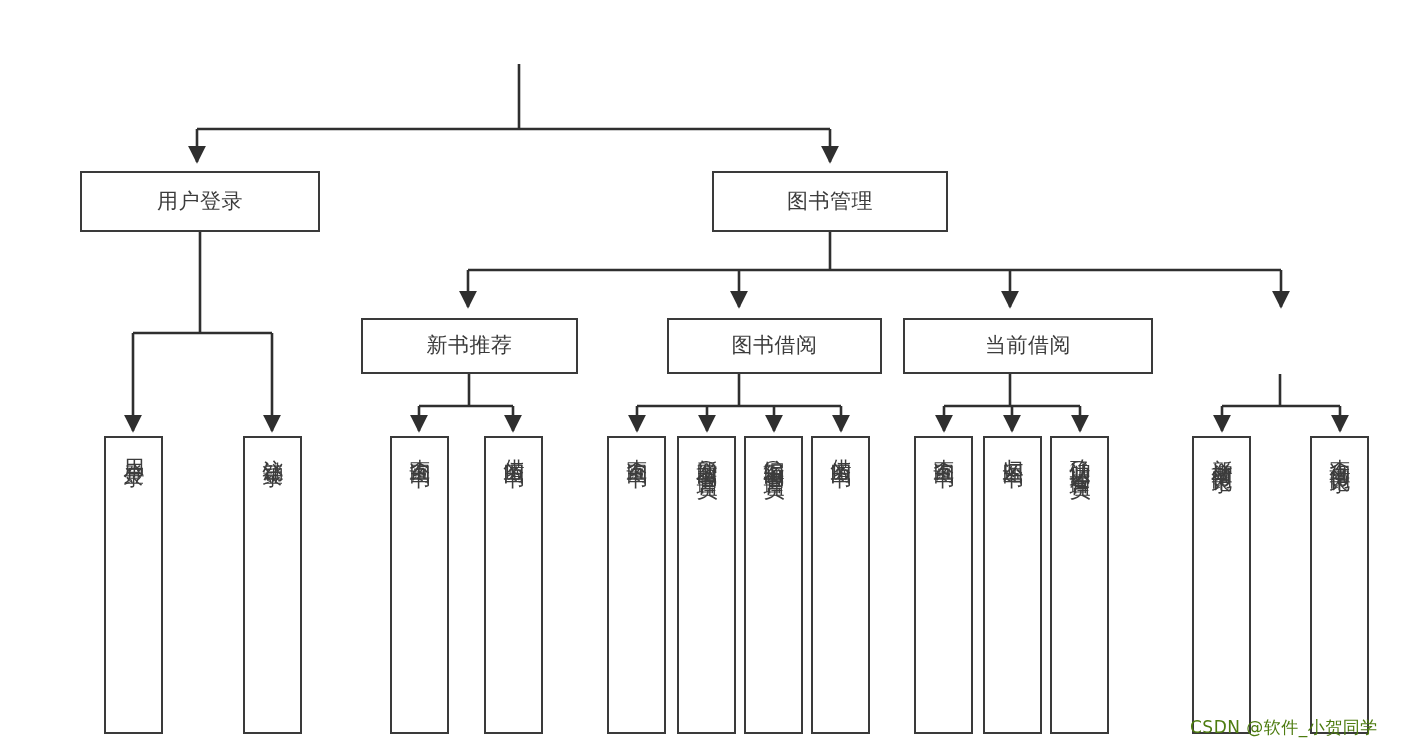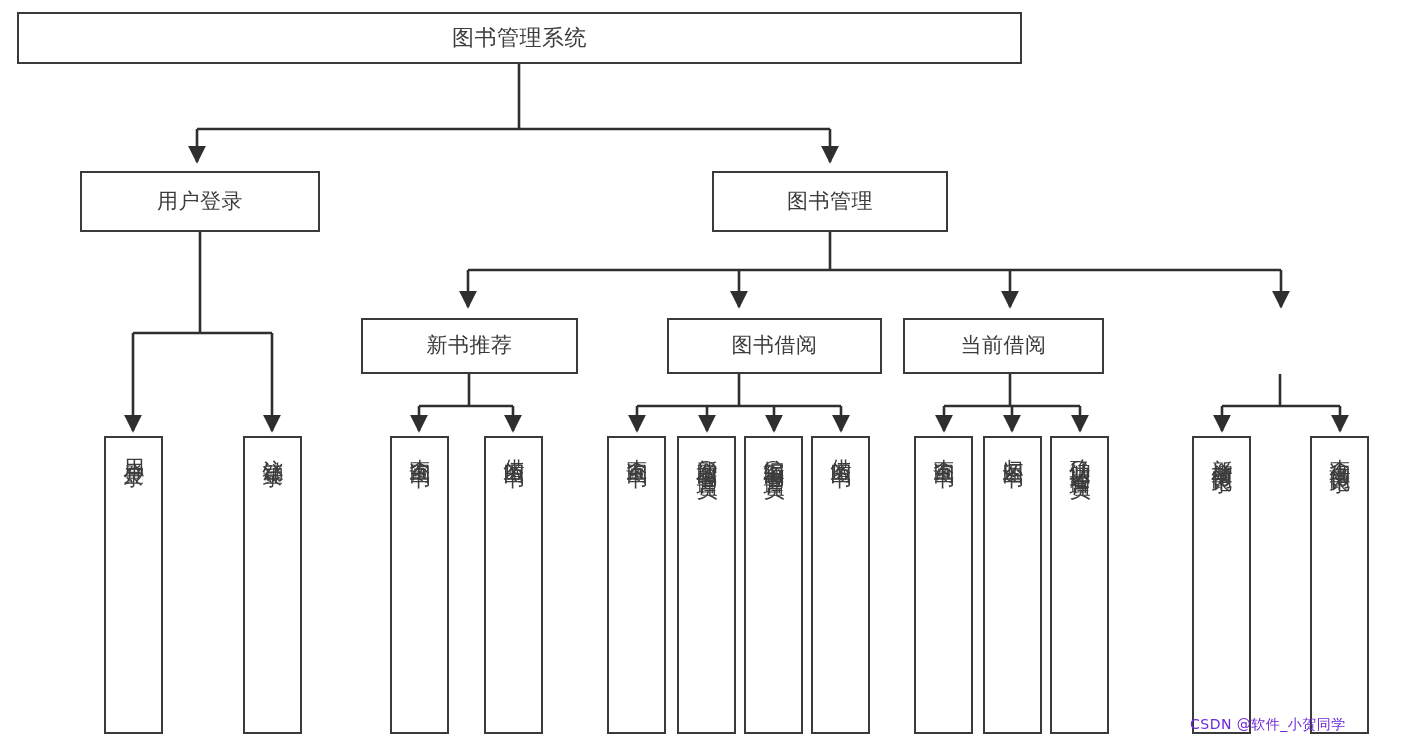--- a/index.html
+++ b/index.html
@@ -57,22 +57,22 @@
   .node.v .lbl {
     writing-mode: vertical-rl;
     text-orientation: upright;
     font-size: 21px;
     line-height: 1.0;
     letter-spacing: 3px;
     white-space: nowrap;
   }
   .watermark {
     position: absolute;
-    font-size: 14px;
-    color: #6d28d9;
+    font-size: 17px;
+    color: #4d7c0f;
     white-space: nowrap;
     letter-spacing: 0.5px;
   }
 </style>
 </head>
 <body>
 
 <div id="canvas">
 
   <svg class="wires" viewBox="0 0 1405 747" xmlns="http://www.w3.org/2000/svg">
@@ -120,38 +120,35 @@
       <path d="M 1012 406 L 1012 431" marker-end="url(#arrow)"></path>
       <path d="M 1080 406 L 1080 431" marker-end="url(#arrow)"></path>
 
       <path d="M 1280 374 L 1280 406"></path>
       <path d="M 1222 406 L 1340 406"></path>
       <path d="M 1222 406 L 1222 431" marker-end="url(#arrow)"></path>
       <path d="M 1340 406 L 1340 431" marker-end="url(#arrow)"></path>
     </g>
   </svg>
 
-  <div class="node h root" style="left:17px; top:12px; width:1005px; height:52px;">
-    <span class="lbl">图书管理系统</span>
-  </div>
 
   <div class="node h" style="left:80px; top:171px; width:240px; height:61px;">
     <span class="lbl">用户登录</span>
   </div>
   <div class="node h" style="left:712px; top:171px; width:236px; height:61px;">
     <span class="lbl">图书管理</span>
   </div>
 
   <div class="node h" style="left:361px; top:318px; width:217px; height:56px;">
     <span class="lbl">新书推荐</span>
   </div>
   <div class="node h" style="left:667px; top:318px; width:215px; height:56px;">
     <span class="lbl">图书借阅</span>
   </div>
-  <div class="node h" style="left:903px; top:318px; width:201px; height:56px;">
+  <div class="node h" style="left:903px; top:318px; width:250px; height:56px;">
     <span class="lbl">当前借阅</span>
   </div>
 
   <div class="node v" style="left:104px; top:436px; width:59px; height:298px;">
     <span class="lbl">用户登录</span>
   </div>
   <div class="node v" style="left:243px; top:436px; width:59px; height:298px;">
     <span class="lbl">注销登录</span>
   </div>
 

